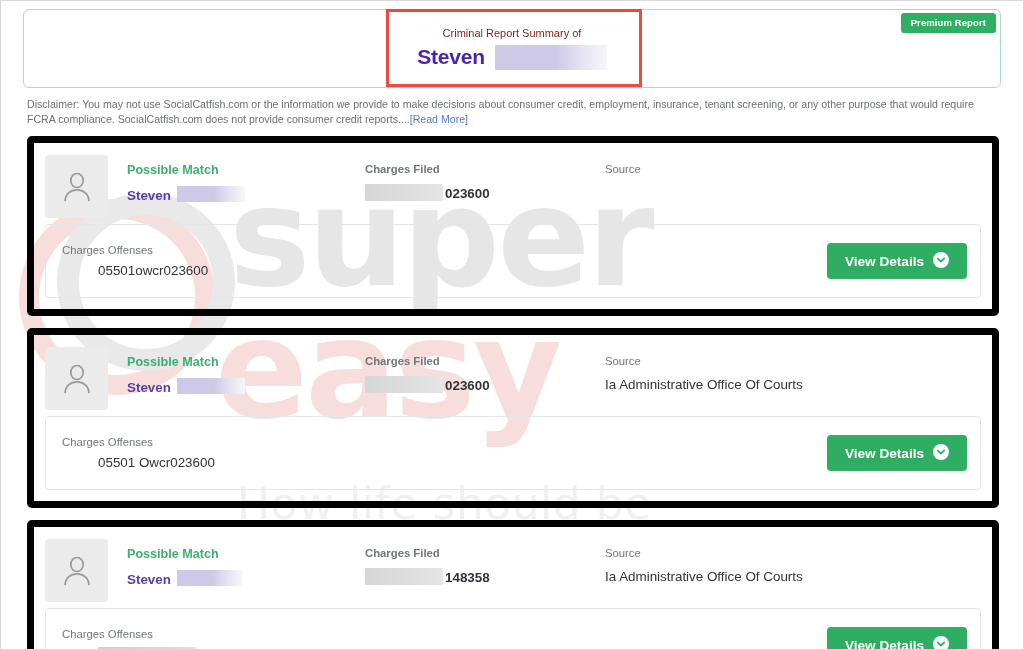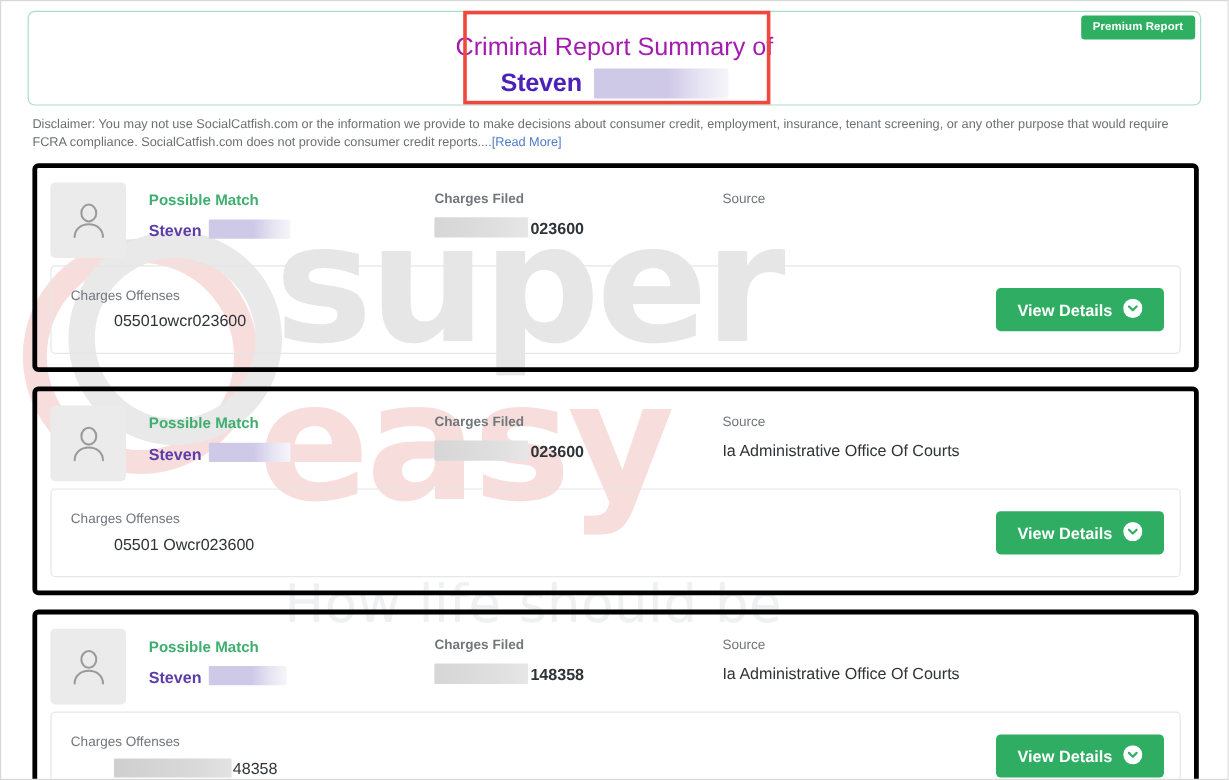--- a/index.html
+++ b/index.html
@@ -107,22 +107,22 @@
     padding: 4px 10px 5px 10px;
     border-radius: 3px;
     letter-spacing: 0.1px;
   }
   .header-title-wrap {
     position: absolute;
     left: 0; right: 0; top: 17px;
     text-align: center;
   }
   .header-sub {
-    font-size: 21px;
-    color: #a21caf;
+    font-size: 11px;
+    color: #7f1d1d;
     font-weight: 400;
     line-height: 1.25;
   }
   .header-name-row {
     margin-top: 4px;
     display: inline-flex;
     align-items: center;
     gap: 0px;
   }
   .header-name {
@@ -166,21 +166,21 @@
   .disclaimer a {
     color: #4d7cc7;
     text-decoration: none;
   }
 
   
   .results {
     margin: 10px 24px 0 26px;
   }
   .result-card {
-    border: 4px solid #000000;
+    border: 7px solid #000000;
     border-radius: 5px;
     background: transparent;
     margin-bottom: 12px;
     padding: 10px 11px 11px 11px;
   }
   .result-top {
     display: flex;
     align-items: flex-start;
     padding: 2px 0 6px 0;
   }

